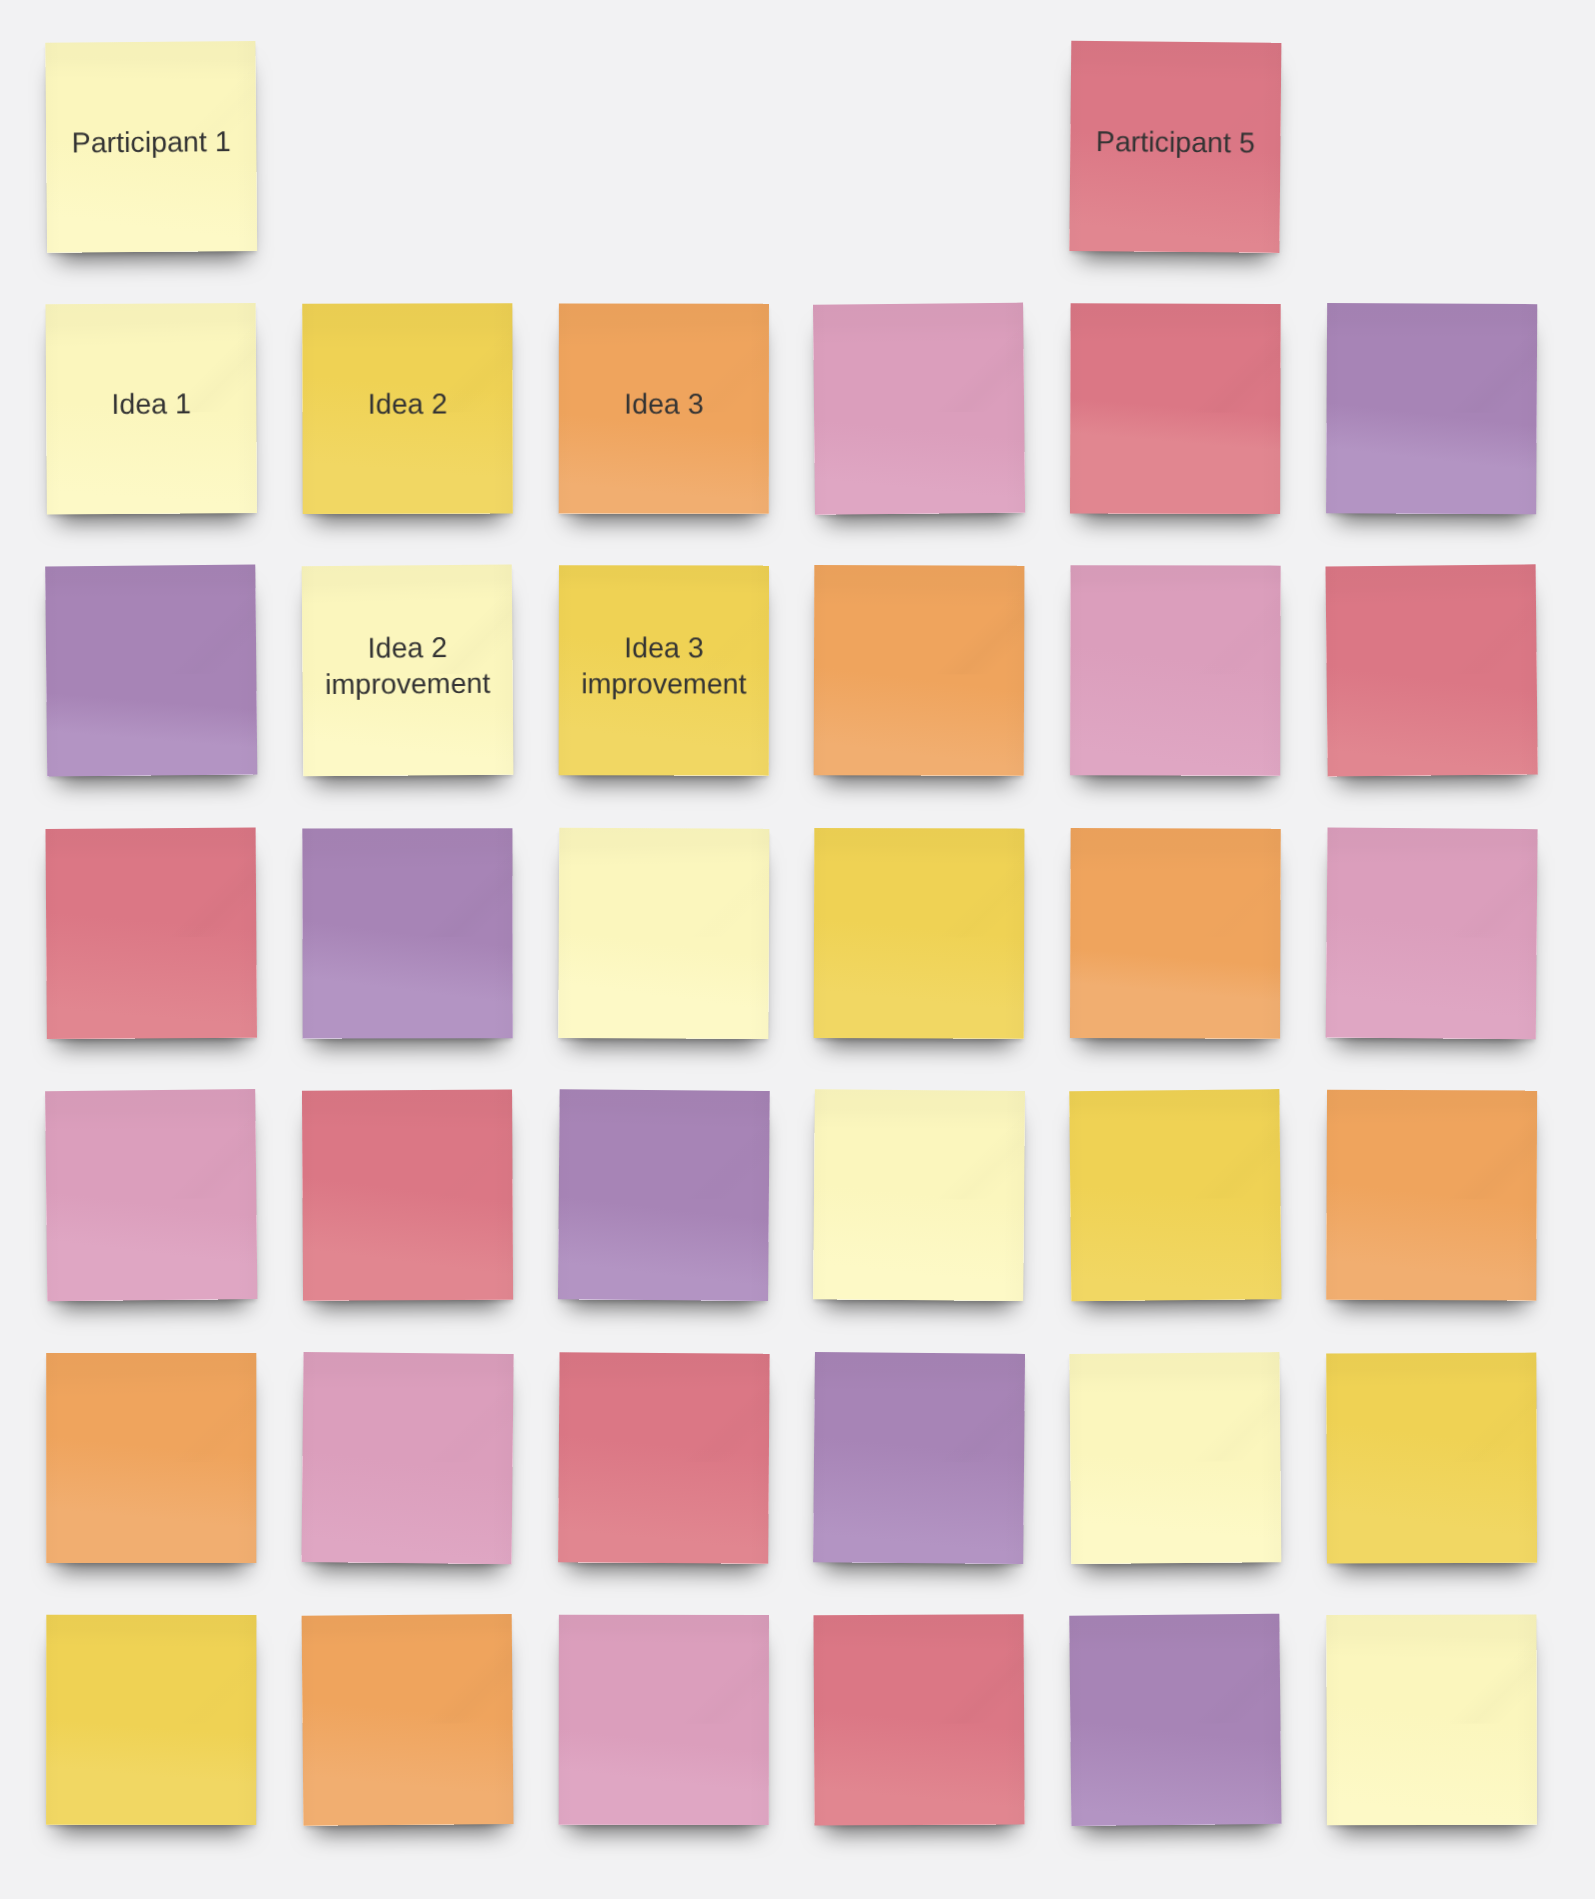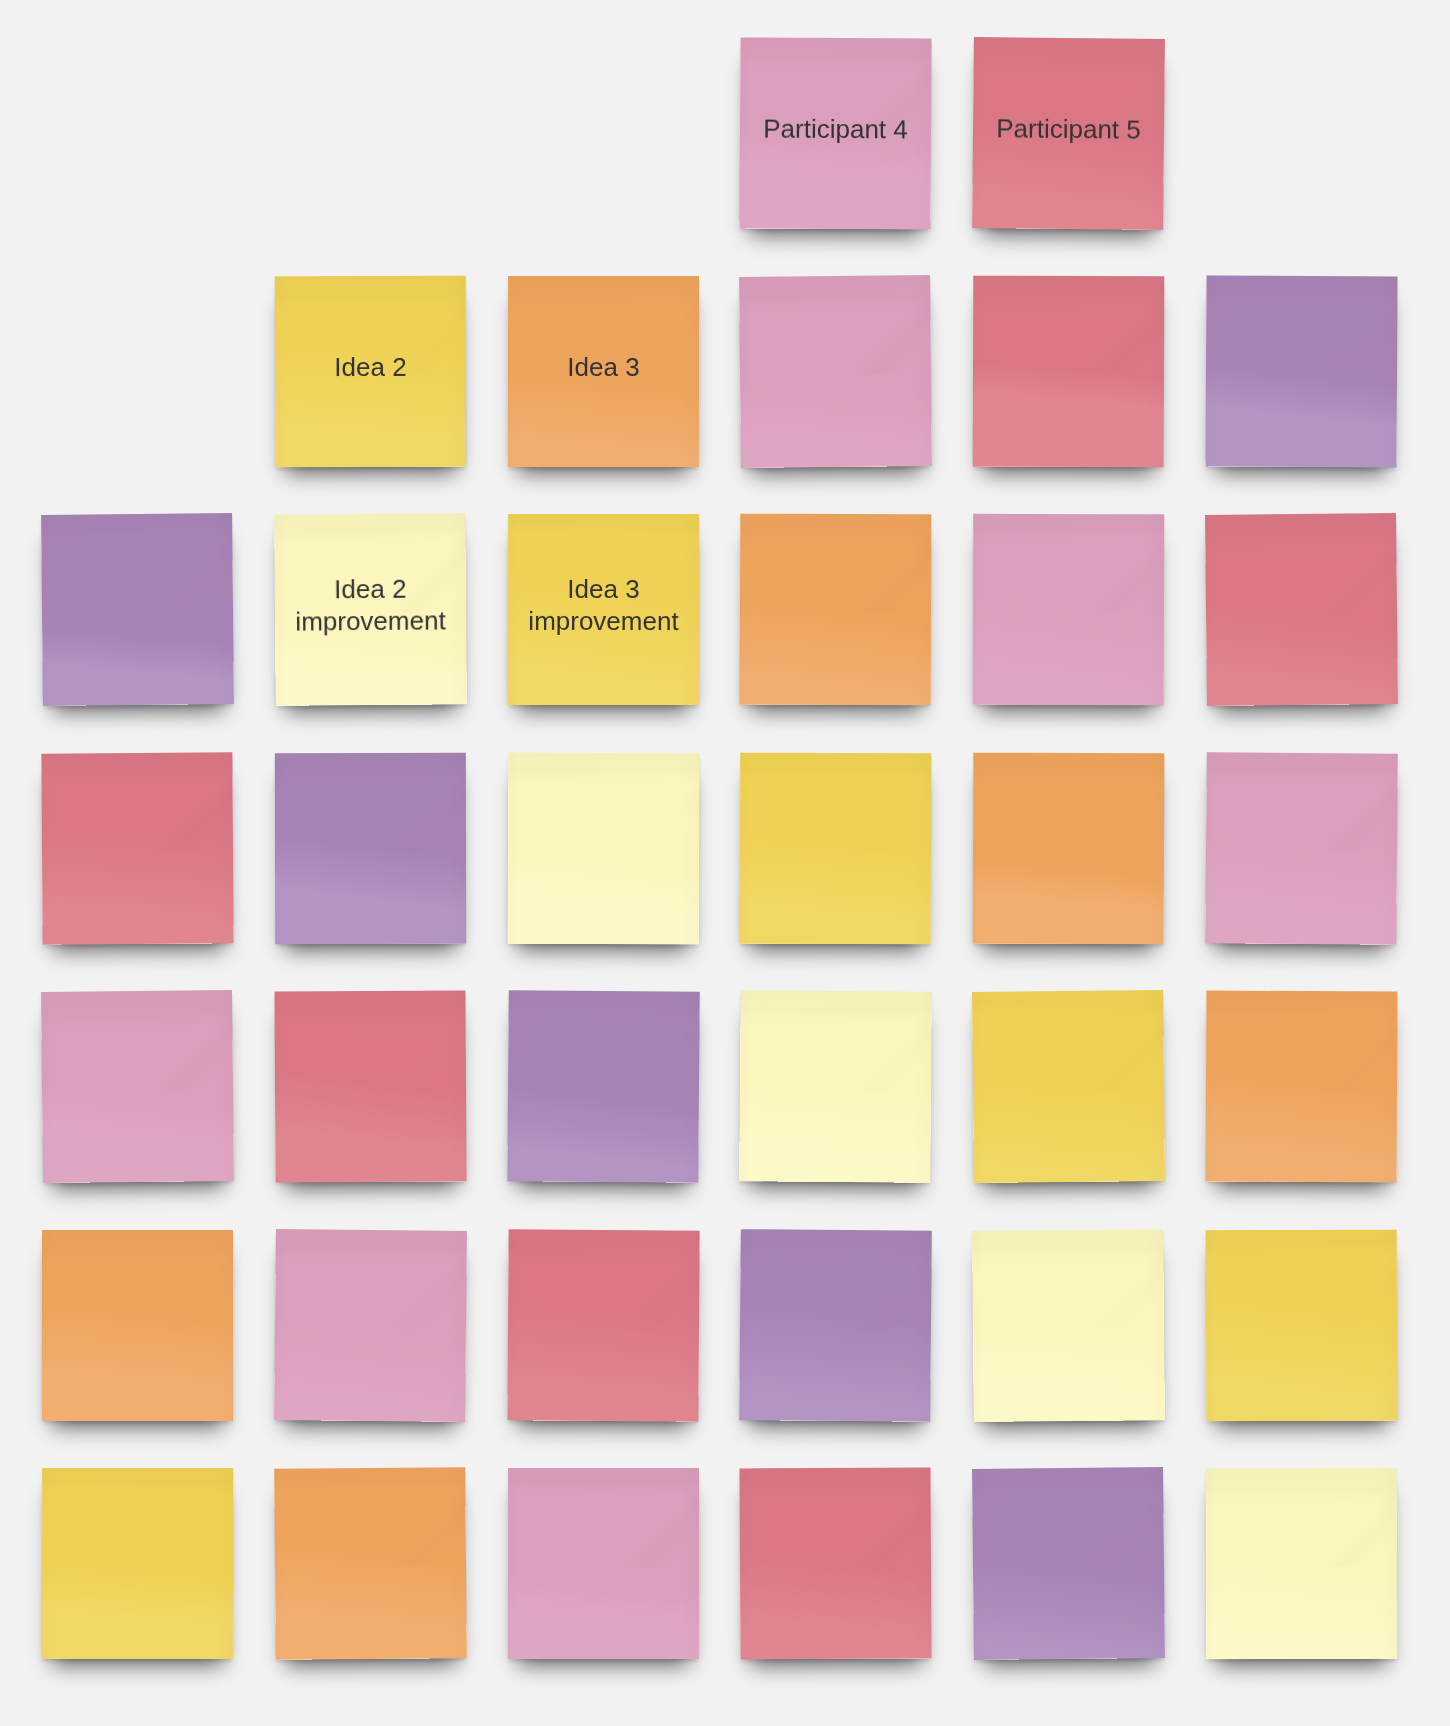--- a/index.html
+++ b/index.html
@@ -24,36 +24,45 @@
     color:#333333;
     white-space:pre-line;
     -webkit-font-smoothing:antialiased;
     transform:translateZ(0);
   }
 </style>
 </head>
 <body style="width: 1450px; height: 1726px; background: rgb(242, 242, 243);">
 
 <div id="board" style="width: 1450px; height: 1726px; background: rgb(242, 242, 243);">
-    <div class="note-wrap" style="left: 740.4px; top: 37.5px; width: 191px; height: 191px;">
-      <div class="note" style="transform: rotate(0.312deg);">
-        <div class="paper" style="background: linear-gradient(184.7deg, rgb(219, 158, 188) 0%, rgb(219, 158, 188) 51.1%, rgb(223, 166, 195) 69.9%, rgb(223, 166, 195) 100%);"></div>
-        <div class="sheen" style="background: linear-gradient(180.4deg, rgba(0, 0, 0, 0.024) 0%, rgba(0, 0, 0, 0.02) 8.4%, rgba(0, 0, 0, 0.008) 12.4%, rgba(0, 0, 0, 0) 16.9%);"></div>
-        <div class="sheen" style="background: linear-gradient(135deg, rgba(0, 0, 0, 0) 0%, rgba(0, 0, 0, 0) 56%, rgba(0, 0, 0, 0.01) 70%, rgba(0, 0, 0, 0) 84%, rgba(0, 0, 0, 0) 100%); width: 48%; height: 52%; left: 52%; bottom: auto; right: 0px;"></div>
-        <div class="sheen" style="background: linear-gradient(90deg, rgba(0, 0, 0, 0.01) 0%, rgba(0, 0, 0, 0) 7%, rgba(0, 0, 0, 0) 90%, rgba(0, 0, 0, 0.016) 100%);"></div>
-        <div class="note-text" style="color: rgb(51, 51, 51); font-size: 26px; line-height: 32.4px; padding-bottom: 9px;">Participant 4</div>
+    <div class="note-wrap" style="left: 42px; top: 37.5px; width: 191px; height: 191px;">
+      <div class="note" style="transform: rotate(-0.494deg);">
+        <div class="paper" style="background: linear-gradient(187.3deg, rgb(251, 246, 189) 0%, rgb(251, 246, 189) 51%, rgb(253, 249, 198) 84.5%, rgb(253, 249, 198) 100%);"></div>
+        <div class="sheen" style="background: linear-gradient(181.3deg, rgba(0, 0, 0, 0.024) 0%, rgba(0, 0, 0, 0.02) 9.6%, rgba(0, 0, 0, 0.008) 14.3%, rgba(0, 0, 0, 0) 19.4%);"></div>
+        <div class="sheen" style="background: linear-gradient(135deg, rgba(0, 0, 0, 0) 0%, rgba(0, 0, 0, 0) 56%, rgba(0, 0, 0, 0.008) 70%, rgba(0, 0, 0, 0) 84%, rgba(0, 0, 0, 0) 100%); width: 48%; height: 52%; left: 52%; bottom: auto; right: 0px;"></div>
+        <div class="sheen" style="background: linear-gradient(90deg, rgba(0, 0, 0, 0.01) 0%, rgba(0, 0, 0, 0) 7%, rgba(0, 0, 0, 0) 90%, rgba(0, 0, 0, 0.016) 100%);"></div>
+        <div class="note-text" style="color: rgb(51, 51, 51); font-size: 26px; line-height: 32.4px; padding-bottom: 9px;">Participant 1</div>
       </div>
     </div>
     <div class="note-wrap" style="left: 973.2px; top: 37.5px; width: 191px; height: 191px;">
       <div class="note" style="transform: rotate(0.545deg);">
         <div class="paper" style="background: linear-gradient(185.9deg, rgb(219, 119, 133) 0%, rgb(219, 119, 133) 48%, rgb(225, 134, 144) 88.2%, rgb(225, 134, 144) 100%);"></div>
         <div class="sheen" style="background: linear-gradient(181.1deg, rgba(0, 0, 0, 0.024) 0%, rgba(0, 0, 0, 0.02) 9.8%, rgba(0, 0, 0, 0.008) 14.5%, rgba(0, 0, 0, 0) 19.8%);"></div>
         <div class="sheen" style="background: linear-gradient(135deg, rgba(0, 0, 0, 0) 0%, rgba(0, 0, 0, 0) 56%, rgba(0, 0, 0, 0.004) 70%, rgba(0, 0, 0, 0) 84%, rgba(0, 0, 0, 0) 100%); width: 48%; height: 52%; left: 52%; bottom: auto; right: 0px;"></div>
         <div class="sheen" style="background: linear-gradient(90deg, rgba(0, 0, 0, 0.01) 0%, rgba(0, 0, 0, 0) 7%, rgba(0, 0, 0, 0) 90%, rgba(0, 0, 0, 0.016) 100%);"></div>
         <div class="note-text" style="color: rgb(51, 51, 51); font-size: 26px; line-height: 32.4px; padding-bottom: 9px;">Participant 5</div>
+      </div>
+    </div>
+    <div class="note-wrap" style="left: 42px; top: 275.9px; width: 191px; height: 191px;">
+      <div class="note" style="transform: rotate(-0.376deg);">
+        <div class="paper" style="background: linear-gradient(184.6deg, rgb(251, 246, 189) 0%, rgb(251, 246, 189) 49.6%, rgb(253, 249, 198) 89.9%, rgb(253, 249, 198) 100%);"></div>
+        <div class="sheen" style="background: linear-gradient(178.6deg, rgba(0, 0, 0, 0.024) 0%, rgba(0, 0, 0, 0.02) 10.4%, rgba(0, 0, 0, 0.008) 15.5%, rgba(0, 0, 0, 0) 21%);"></div>
+        <div class="sheen" style="background: linear-gradient(135deg, rgba(0, 0, 0, 0) 0%, rgba(0, 0, 0, 0) 56%, rgba(0, 0, 0, 0.016) 70%, rgba(0, 0, 0, 0) 84%, rgba(0, 0, 0, 0) 100%); width: 48%; height: 52%; left: 52%; bottom: auto; right: 0px;"></div>
+        <div class="sheen" style="background: linear-gradient(90deg, rgba(0, 0, 0, 0.01) 0%, rgba(0, 0, 0, 0) 7%, rgba(0, 0, 0, 0) 90%, rgba(0, 0, 0, 0.016) 100%);"></div>
+        <div class="note-text" style="color: rgb(51, 51, 51); font-size: 26px; line-height: 32.4px; padding-bottom: 9px;">Idea 1</div>
       </div>
     </div>
     <div class="note-wrap" style="left: 274.8px; top: 275.9px; width: 191px; height: 191px;">
       <div class="note" style="transform: rotate(-0.133deg);">
         <div class="paper" style="background: linear-gradient(184.7deg, rgb(239, 210, 84) 0%, rgb(239, 210, 84) 38.9%, rgb(241, 215, 99) 77.5%, rgb(241, 215, 99) 100%);"></div>
         <div class="sheen" style="background: linear-gradient(180.1deg, rgba(0, 0, 0, 0.024) 0%, rgba(0, 0, 0, 0.02) 11.2%, rgba(0, 0, 0, 0.008) 16.7%, rgba(0, 0, 0, 0) 22.6%);"></div>
         <div class="sheen" style="background: linear-gradient(135deg, rgba(0, 0, 0, 0) 0%, rgba(0, 0, 0, 0) 56%, rgba(0, 0, 0, 0.01) 70%, rgba(0, 0, 0, 0) 84%, rgba(0, 0, 0, 0) 100%); width: 48%; height: 52%; left: 52%; bottom: auto; right: 0px;"></div>
         <div class="sheen" style="background: linear-gradient(90deg, rgba(0, 0, 0, 0.01) 0%, rgba(0, 0, 0, 0) 7%, rgba(0, 0, 0, 0) 90%, rgba(0, 0, 0, 0.016) 100%);"></div>
         <div class="note-text" style="color: rgb(51, 51, 51); font-size: 26px; line-height: 32.4px; padding-bottom: 9px;">Idea 2</div>
       </div>

